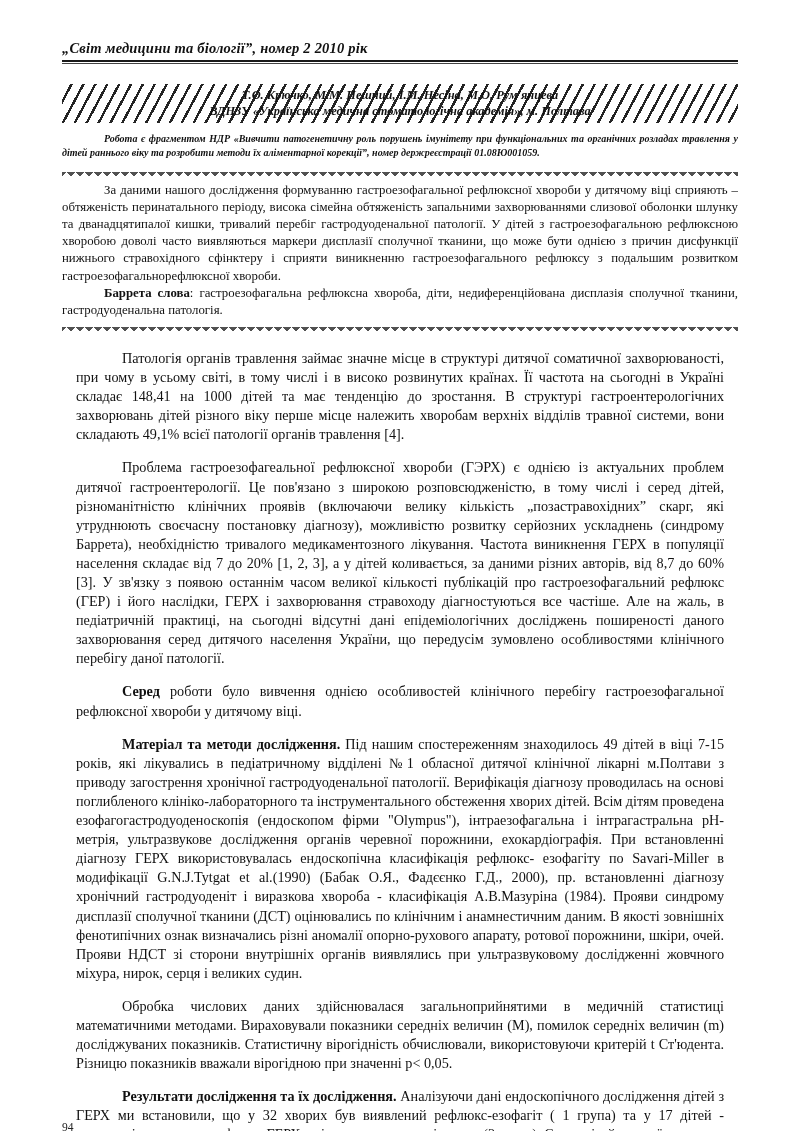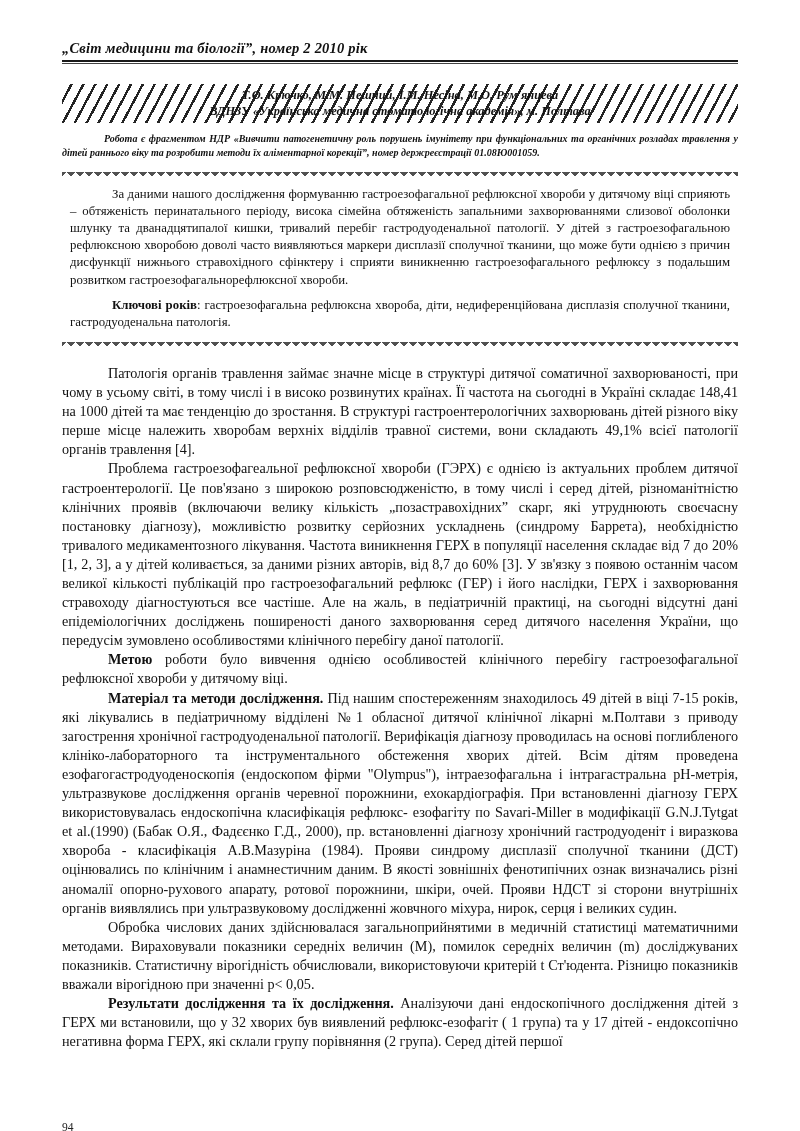--- a/index.html
+++ b/index.html
@@ -108,34 +108,34 @@
   }
   .zigzag.bottom { margin: 5px 0 16px 0; }
 
   
   .abstract {
     font-size: 12.8px;
     line-height: 1.34;
     text-align: justify;
   }
   .abstract p {
-    margin: 8px;
+    margin: 0;
     text-indent: 42px;
   }
   .abstract p.flush { text-indent: 42px; }
   .kw-label { font-weight: bold; }
 
   
   .body-text {
     font-size: 14.2px;
     line-height: 1.345;
     text-align: justify;
   }
   .body-text p {
-    margin: 0;
+    margin: 14px;
     text-indent: 46px;
   }
   .lead { font-weight: bold; }
 
   
   .page-number {
     position: absolute;
     left: 62px;
     top: 1098px;
     font-size: 11.5px;
@@ -160,29 +160,29 @@
       <div class="authors-line">ВДНЗУ «Українська медична стоматологічна академія», м. Полтава</div>
       <div class="hatch"></div>
     </div>
 
     <div class="abstract-note">Робота є фрагментом НДР «Вивчити патогенетичну роль порушень імунітету при функціональних та органічних розладах травлення у дітей раннього віку та розробити методи їх аліментарної корекції”, номер держреєстрації 01.08Ю001059.</div>
 
     <div class="zigzag"></div>
 
     <div class="abstract">
       <p>За даними нашого дослідження формуванню гастроезофагальної рефлюксної хвороби  у дитячому віці сприяють – обтяженість перинатального періоду, висока сімейна обтяженість запальними захворюваннями слизової оболонки шлунку та дванадцятипалої кишки, тривалий перебіг гастродуоденальної патології. У дітей з гастроезофагальною рефлюксною хворобою доволі часто виявляються маркери дисплазії сполучної тканини, що може бути однією з причин дисфункції нижнього стравохідного сфінктеру  і сприяти виникненню гастроезофагального рефлюксу з подальшим розвитком гастроезофагальнорефлюксної хвороби.</p>
-      <p class="flush"><span class="kw-label">Ключові років</span><span>: гастроезофагальна рефлюксна хвороба, діти, недиференційована дисплазія сполучної тканини, гастродуоденальна патологія.</span></p>
+      <p class="flush"><span class="kw-label">Баррета слова</span><span>: гастроезофагальна рефлюксна хвороба, діти, недиференційована дисплазія сполучної тканини, гастродуоденальна патологія.</span></p>
     </div>
 
     <div class="zigzag bottom"></div>
 
     <div class="body-text">
       <p><span class="lead"></span><span>Патологія органів травлення займає значне місце в структурі дитячої соматичної захворюваності, при чому в усьому світі, в тому числі і в високо розвинутих країнах. Її частота на сьогодні в Україні складає 148,41 на 1000 дітей та має тенденцію до зростання. В структурі гастроентерологічних захворювань дітей різного віку перше місце належить хворобам верхніх відділів травної системи, вони складають 49,1% всієї патології органів травлення [4].</span></p>
       <p><span class="lead"></span><span>Проблема гастроезофагеальної рефлюксної хвороби (ГЭРХ) є однією із актуальних проблем дитячої гастроентерології. Це пов'язано з широкою розповсюдженістю, в тому числі і серед дітей, різноманітністю клінічних проявів (включаючи велику кількість „позастравохідних” скарг, які утруднюють своєчасну постановку діагнозу), можливістю розвитку серйозних ускладнень (синдрому Баррета), необхідністю тривалого медикаментозного лікування. Частота виникнення ГЕРХ в популяції населення складає від 7 до 20% [1, 2, 3], а у дітей коливається, за даними різних авторів, від 8,7 до 60% [3]. У зв'язку з появою останнім часом великої кількості публікацій про гастроезофагальний рефлюкс  (ГЕР) і його наслідки,  ГЕРХ і захворювання стравоходу діагностуються все частіше. Але на жаль, в педіатричній практиці, на сьогодні відсутні дані епідеміологічних досліджень поширеності даного захворювання серед дитячого населення України, що передусім зумовлено особливостями клінічного перебігу даної патології.</span></p>
-      <p><span class="lead">Метою</span><span> роботи було вивчення однією особливостей клінічного перебігу гастроезофагальної рефлюксної хвороби у дитячому віці.</span></p>
+      <p><span class="lead">Серед</span><span> роботи було вивчення однією особливостей клінічного перебігу гастроезофагальної рефлюксної хвороби у дитячому віці.</span></p>
       <p><span class="lead">Матеріал та методи дослідження.</span><span> Під нашим спостереженням знаходилось 49 дітей в віці 7-15 років, які лікувались в педіатричному відділені №1 обласної дитячої клінічної лікарні м.Полтави з приводу загострення хронічної гастродуоденальної патології. Верифікація діагнозу проводилась на основі  поглибленого клініко-лабораторного та інструментального обстеження хворих дітей. Всім дітям проведена езофагогастродуоденоскопія (ендоскопом фірми "Olympus"), інтраезофагальна і інтрагастральна рН-метрія,     ультразвукове    дослідження    органів    черевної    порожнини, ехокардіографія.  При встановленні діагнозу ГЕРХ використовувалась ендоскопічна класифікація рефлюкс- езофагіту по Savari-Miller в модифікації G.N.J.Tytgat et al.(1990) (Бабак О.Я., Фадєєнко Г.Д., 2000), пр. встановленні діагнозу хронічний гастродуоденіт і виразкова хвороба   - класифікація А.В.Мазуріна (1984).     Прояви синдрому дисплазії сполучної тканини (ДСТ) оцінювались по клінічним і анамнестичним даним. В якості зовнішніх фенотипічних ознак визначались різні аномалії опорно-рухового апарату, ротової порожнини, шкіри, очей. Прояви НДСТ зі сторони внутрішніх органів виявлялись при ультразвуковому дослідженні жовчного міхура, нирок, серця і великих судин.</span></p>
       <p><span class="lead"></span><span>Обробка числових даних здійснювалася загальноприйнятими в медичній статистиці математичними методами. Вираховували показники середніх величин (М), помилок середніх величин (m) досліджуваних показників. Статистичну вірогідність обчислювали, використовуючи критерій t Ст'юдента. Різницю показників вважали вірогідною при значенні р&lt; 0,05.</span></p>
       <p><span class="lead">Результати дослідження та їх дослідження.</span><span> Аналізуючи дані ендоскопічного дослідження дітей з ГЕРХ ми встановили, що  у 32 хворих був виявлений рефлюкс-езофагіт ( 1 група) та у 17 дітей - ендоксопічно негативна форма ГЕРХ, які  склали групу порівняння (2 група).  Серед дітей першої</span></p>
     </div>
 
   </div>
 
   <div class="page-number">94</div>
 
 </div>

